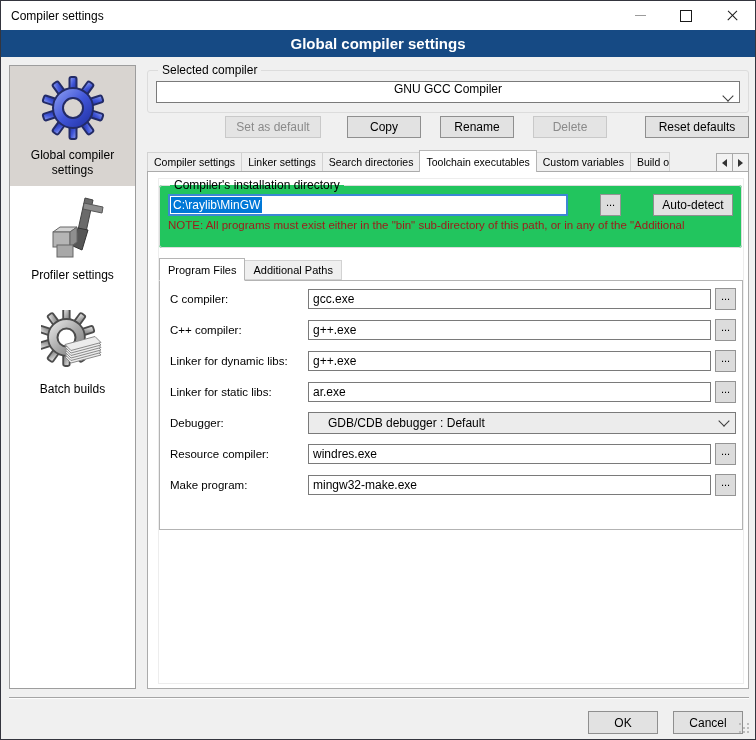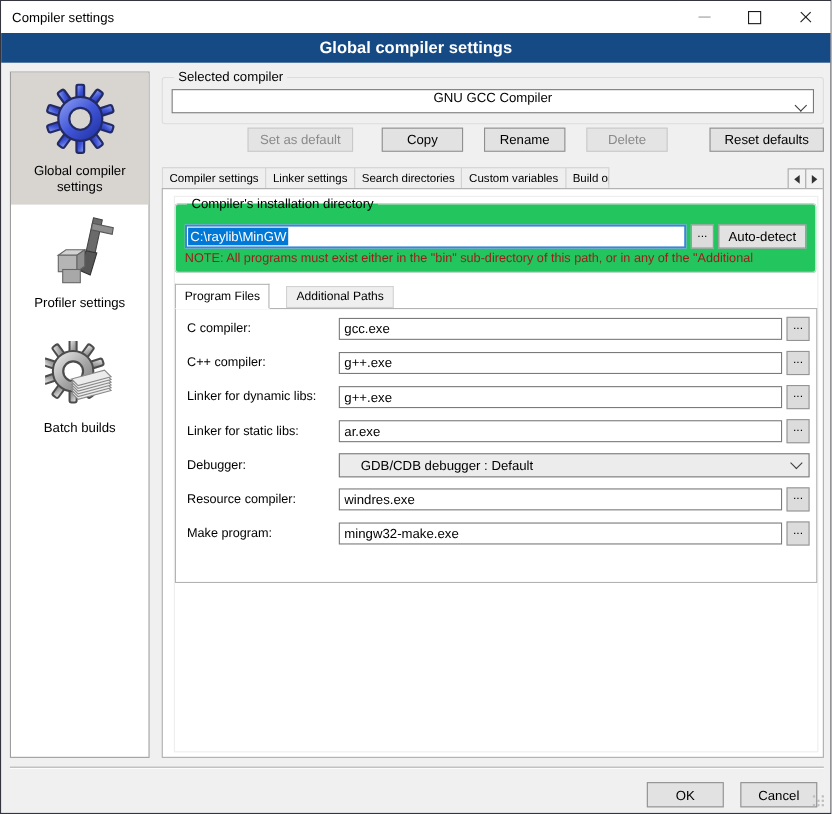--- a/index.html
+++ b/index.html
@@ -50,21 +50,21 @@
   .tab.clip{width:40px;overflow:hidden;padding-right:0;}
   .tab-arrows{margin-left:auto;display:flex;flex:none;align-items:flex-end;}
   .tab-arrow{width:17px;height:19px;box-sizing:border-box;border:1px solid #a9a9a9;background:#f2f2f2;
     display:flex;align-items:center;justify-content:center;margin-left:-1px;cursor:default;padding:0;}
   .tri-l{width:0;height:0;border-top:4px solid transparent;border-bottom:4px solid transparent;border-right:5px solid #333;}
   .tri-r{width:0;height:0;border-top:4px solid transparent;border-bottom:4px solid transparent;border-left:5px solid #333;}
   
   .panel{position:absolute;left:146px;top:170px;width:602px;height:518px;background:#fff;border:1px solid #ababab;box-sizing:border-box;z-index:2;}
   .faintbox{position:absolute;left:10px;top:6px;width:584px;height:504px;border:1px solid #ededed;pointer-events:none;}
   .fs-dir{position:absolute;left:11px;top:6px;width:583px;height:70px;border-color:#dcdcdc;background:#22c55e;}
-  .dirrow{display:flex;align-items:center;margin-top:12px;}
+  .dirrow{display:flex;align-items:center;margin-top:2px;gap:28px;}
   .dir-input{flex:1;height:22px;box-sizing:border-box;border:2px solid #3c87d4;background:#fff;display:flex;align-items:center;padding-left:1px;overflow:hidden;cursor:text;}
   .dir-input .selrange{background:#0078d7;color:#fff;padding:1px 2px;white-space:nowrap;font-size:12px;}
   .browse{width:21px;height:22px;box-sizing:border-box;margin-left:4px;background:#dcdcdc;border:1px solid #949494;
     font-size:11px;line-height:8px;padding:0 0 6px 0;cursor:default;flex:none;}
   .b-auto{width:80px;height:22px;margin-left:4px;flex:none;}
   .note{margin-top:3px;color:#9e1b1b;font-size:11.5px;white-space:nowrap;overflow:hidden;}
   
   .subtabbar{position:absolute;left:11px;top:86px;width:583px;height:22px;display:flex;align-items:flex-end;}
   .subpanel{position:absolute;left:11px;top:108px;width:584px;height:250px;background:#fff;border:1px solid #b3b3b3;box-sizing:border-box;}
   .row{display:flex;align-items:center;height:22px;margin:9px 6px 0 10px;}
@@ -195,20 +195,21 @@
     <button class="btn b-ren">Rename</button>
     <button class="btn disabled b-del">Delete</button>
     <button class="btn b-reset">Reset defaults</button>
   </div>
 
   <div class="tabbar">
     <div class="tabs-scroll">
       <div class="tab">Compiler settings</div>
       <div class="tab">Linker settings</div>
       <div class="tab">Search directories</div>
+      <div class="tab active">Toolchain executables</div>
       <div class="tab">Custom variables</div>
       <div class="tab clip">Build options</div>
     </div>
     <div class="tab-arrows">
       <button class="tab-arrow">
           <span class="tri-l"></span>
         </button>
       <button class="tab-arrow">
           <span class="tri-r"></span>
         </button>
@@ -225,21 +226,21 @@
           <span class="selrange">C:\raylib\MinGW</span>
         </div>
         <button class="browse">...</button>
         <button class="btn b-auto">Auto-detect</button>
       </div>
       <div class="note">NOTE: All programs must exist either in the "bin" sub-directory of this path, or in any of the "Additional</div>
     </fieldset>
 
     <div class="subtabbar">
       <div class="tab active" style="font-size:11px;padding:0 8px;">Program Files</div>
-      <div class="tab" style="font-size:11px;padding:0 8px;margin-left:16px;">Additional Paths</div>
+      <div class="tab" style="font-size:11px;padding:0 8px;">Additional Paths</div>
     </div>
 
     <div class="subpanel">
       <div class="row first">
         <span class="flabel">C compiler:</span>
         <input class="tbox" value="gcc.exe" style="">
         <button class="browse">...</button>
       </div>
       <div class="row">
         <span class="flabel">C++ compiler:</span>

